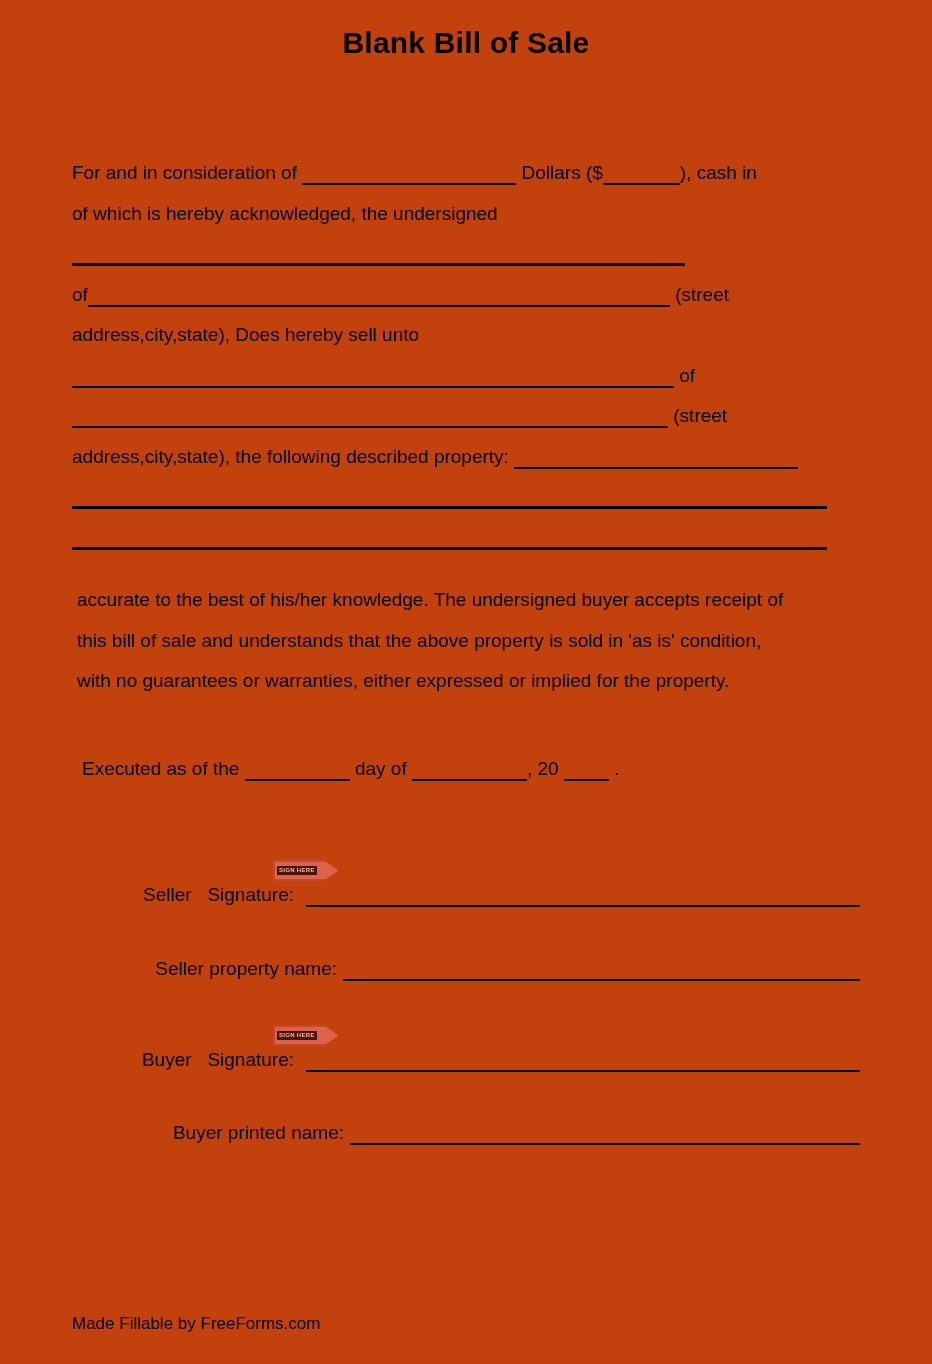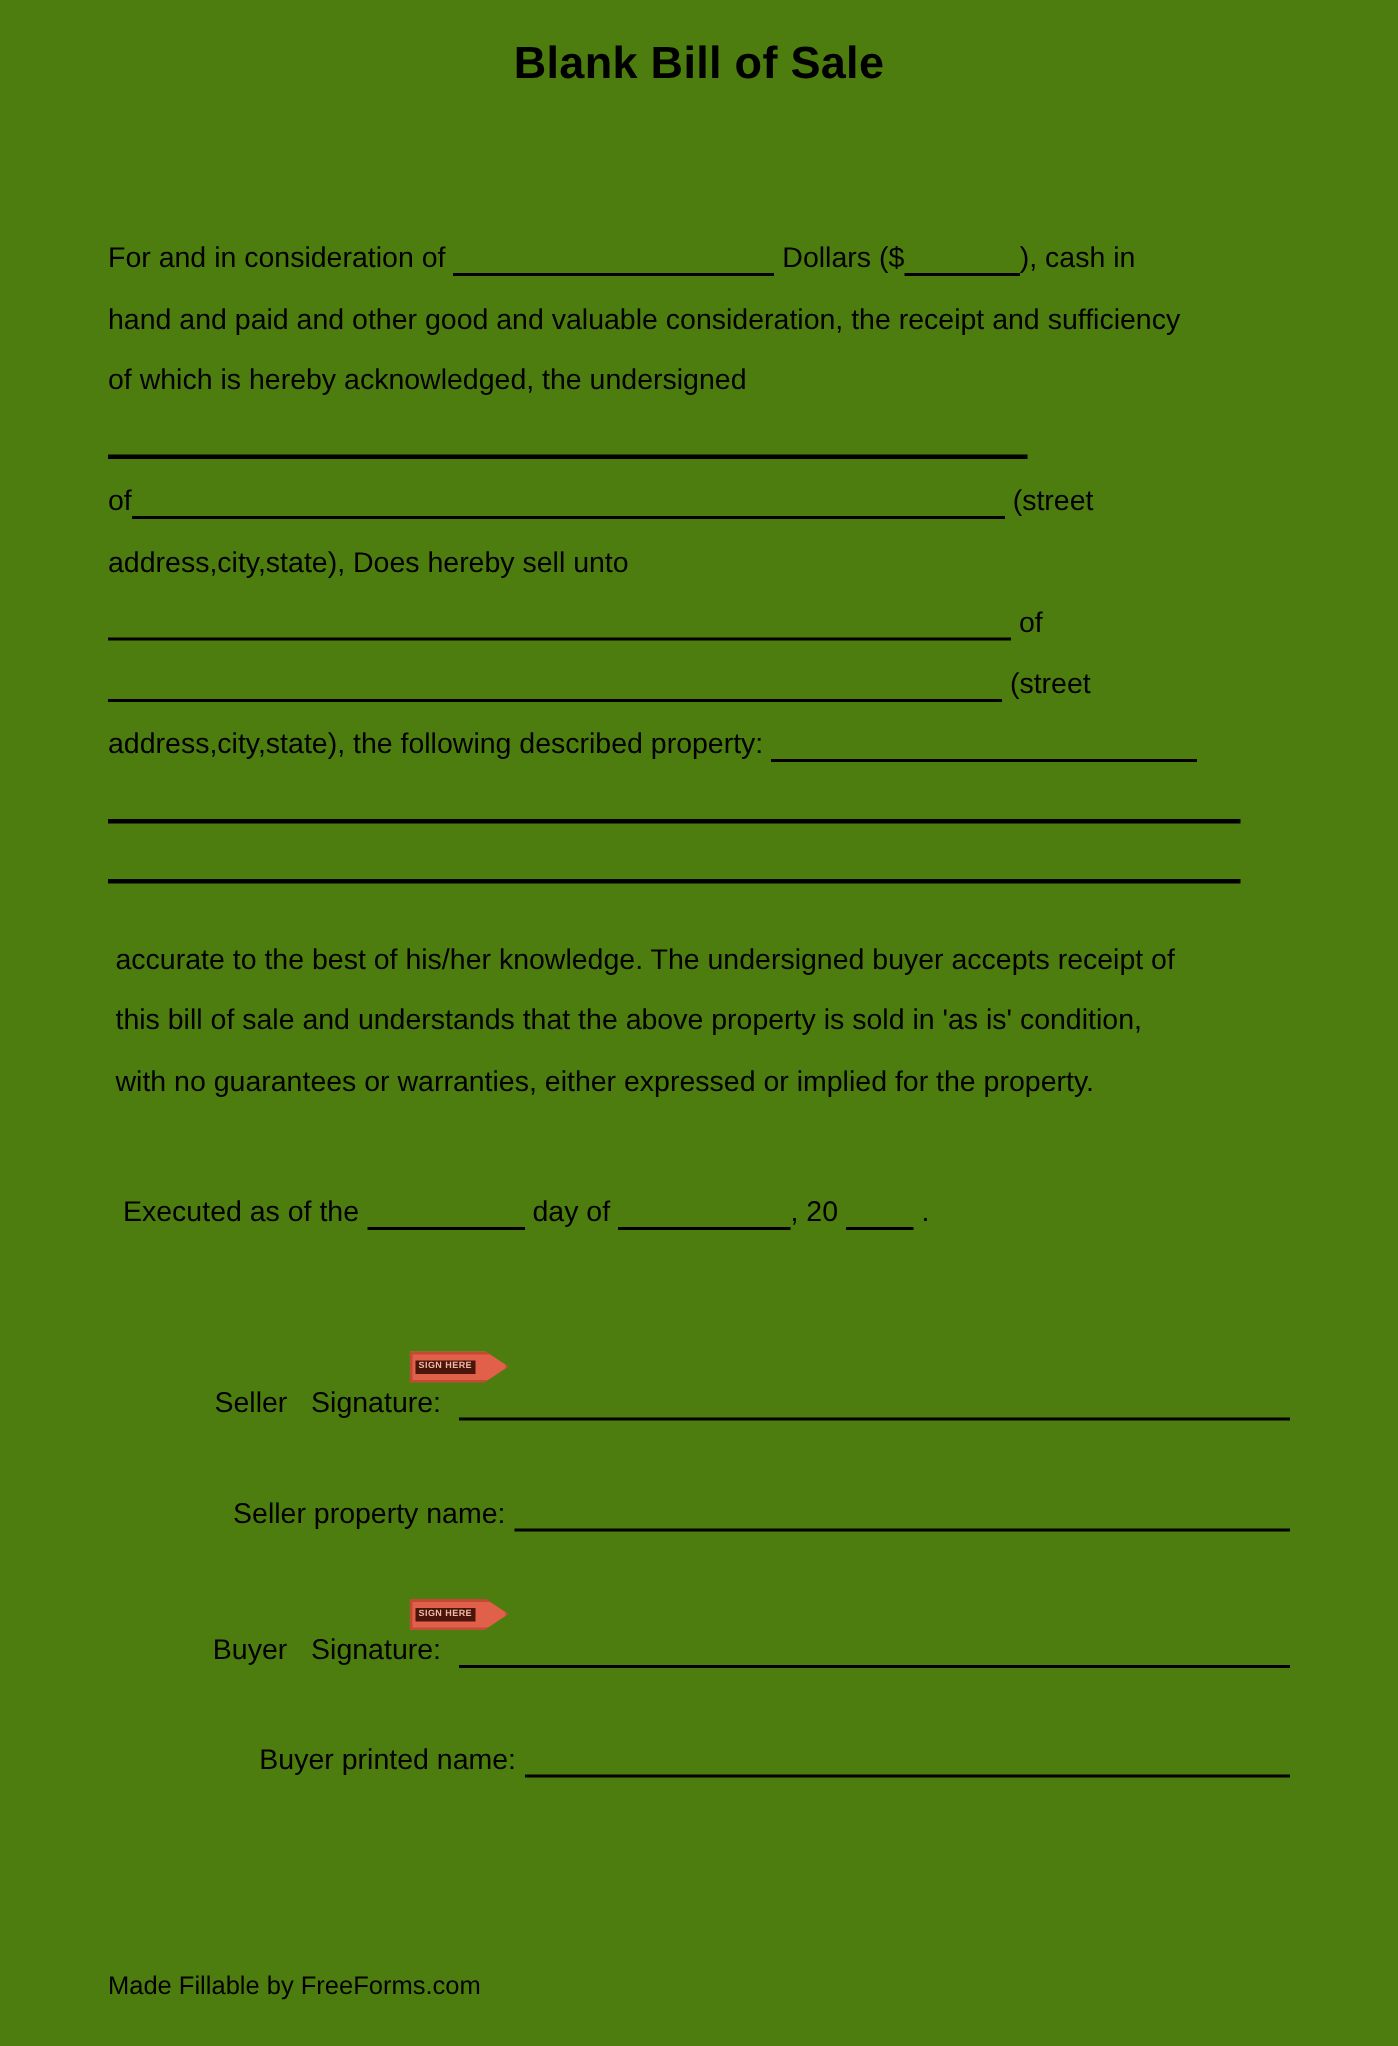--- a/index.html
+++ b/index.html
@@ -8,21 +8,21 @@
     background:#ffffff;
     font-family:"Liberation Sans","DejaVu Sans",sans-serif;
     color:#000;
     overflow:hidden;
   }
   .page{
     width:932px;height:1364px;
     box-sizing:border-box;
     padding:26px 72px 0 72px;
     position:relative;
-    background:#4d7c0f;
+    background:#c2410c;
   }
   .title{
     margin:0;
     text-align:center;
     font-size:30px;
     font-weight:bold;
     letter-spacing:.2px;
   }
   .body-text{font-size:19px;line-height:40.5px;}
   .sec1{margin-top:93px;}
@@ -87,21 +87,20 @@
 </style>
 </head>
 <body>
 
 <div class="page">
 
   <h1 class="title">Blank Bill of Sale</h1>
 
   <div class="body-text sec1">
     <div class="line"><span>For and in consideration of</span> <span class="blank w214"></span> <span>Dollars ($</span><span class="blank w77"></span><span>), cash in</span></div>
-    <div class="line">hand and paid and other good and valuable consideration, the receipt and sufficiency</div>
     <div class="line">of which is hereby acknowledged, the undersigned</div>
     <div class="line"><span class="blank w613 thick"></span></div>
     <div class="line"><span>of</span><span class="blank w582"></span> <span>(street</span></div>
     <div class="line">address,city,state), Does hereby sell unto</div>
     <div class="line"><span class="blank w602"></span> <span>of</span></div>
     <div class="line"><span class="blank w596"></span> <span>(street</span></div>
     <div class="line"><span>address,city,state), the following described property:</span> <span class="blank w284"></span></div>
     <div class="line"><span class="blank w755 thick"></span></div>
     <div class="line"><span class="blank w755 thick"></span></div>
   </div>

